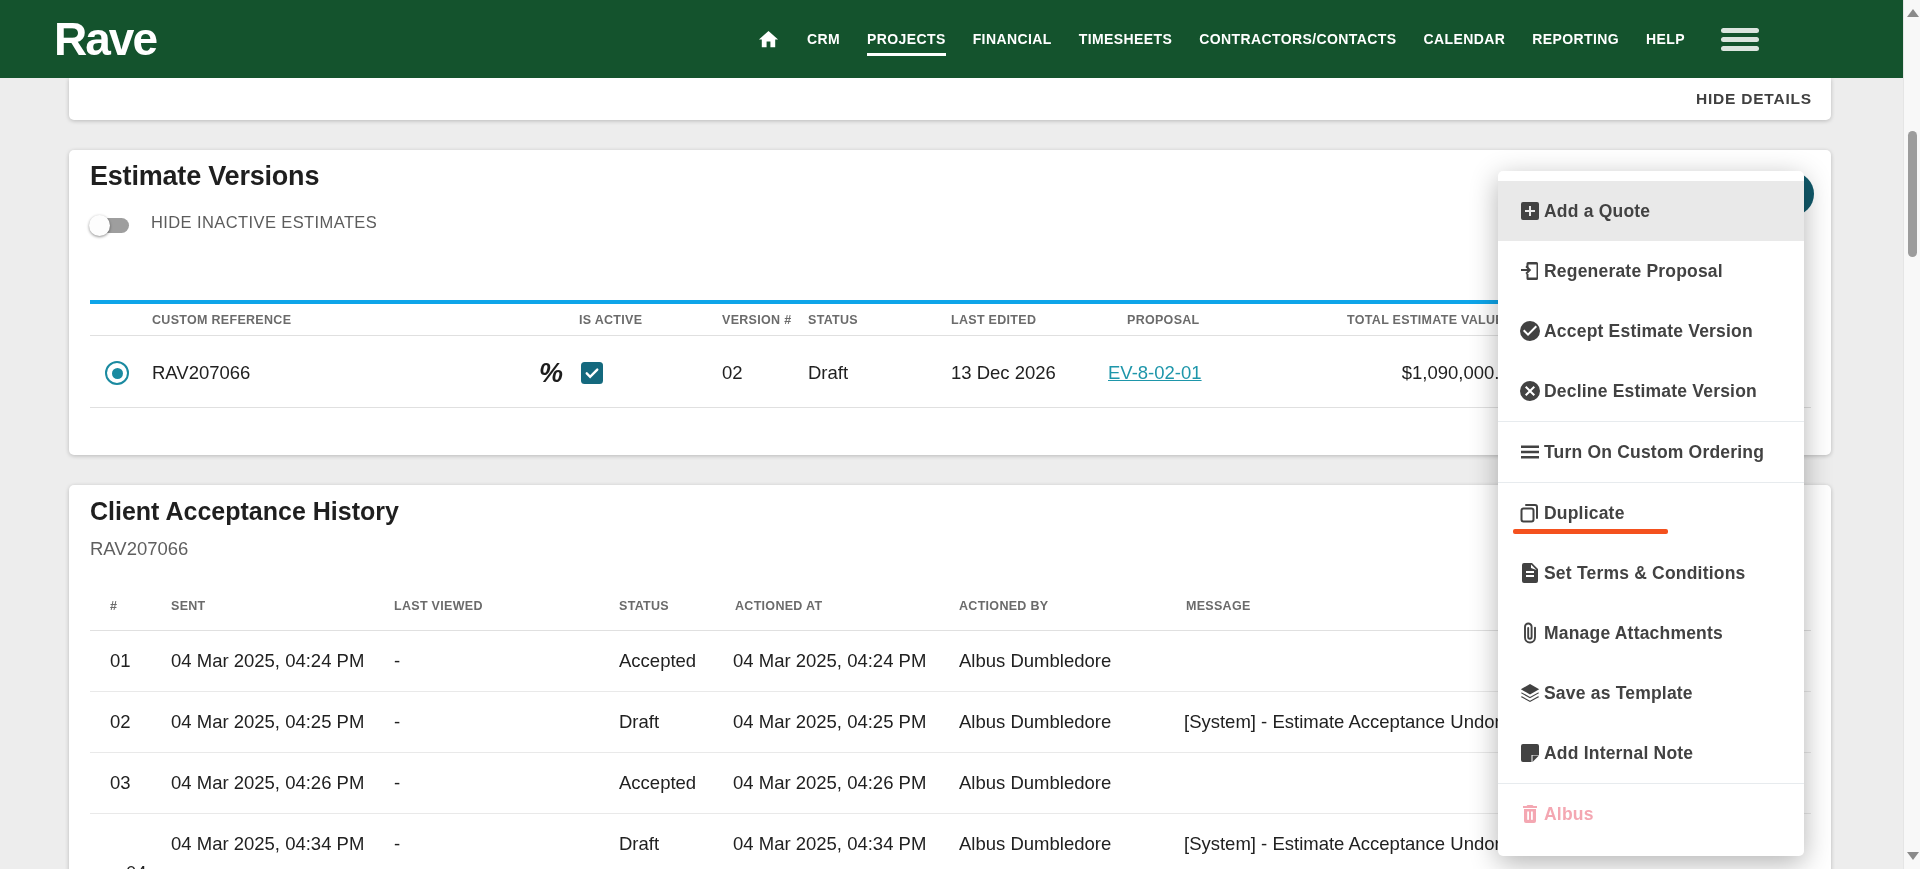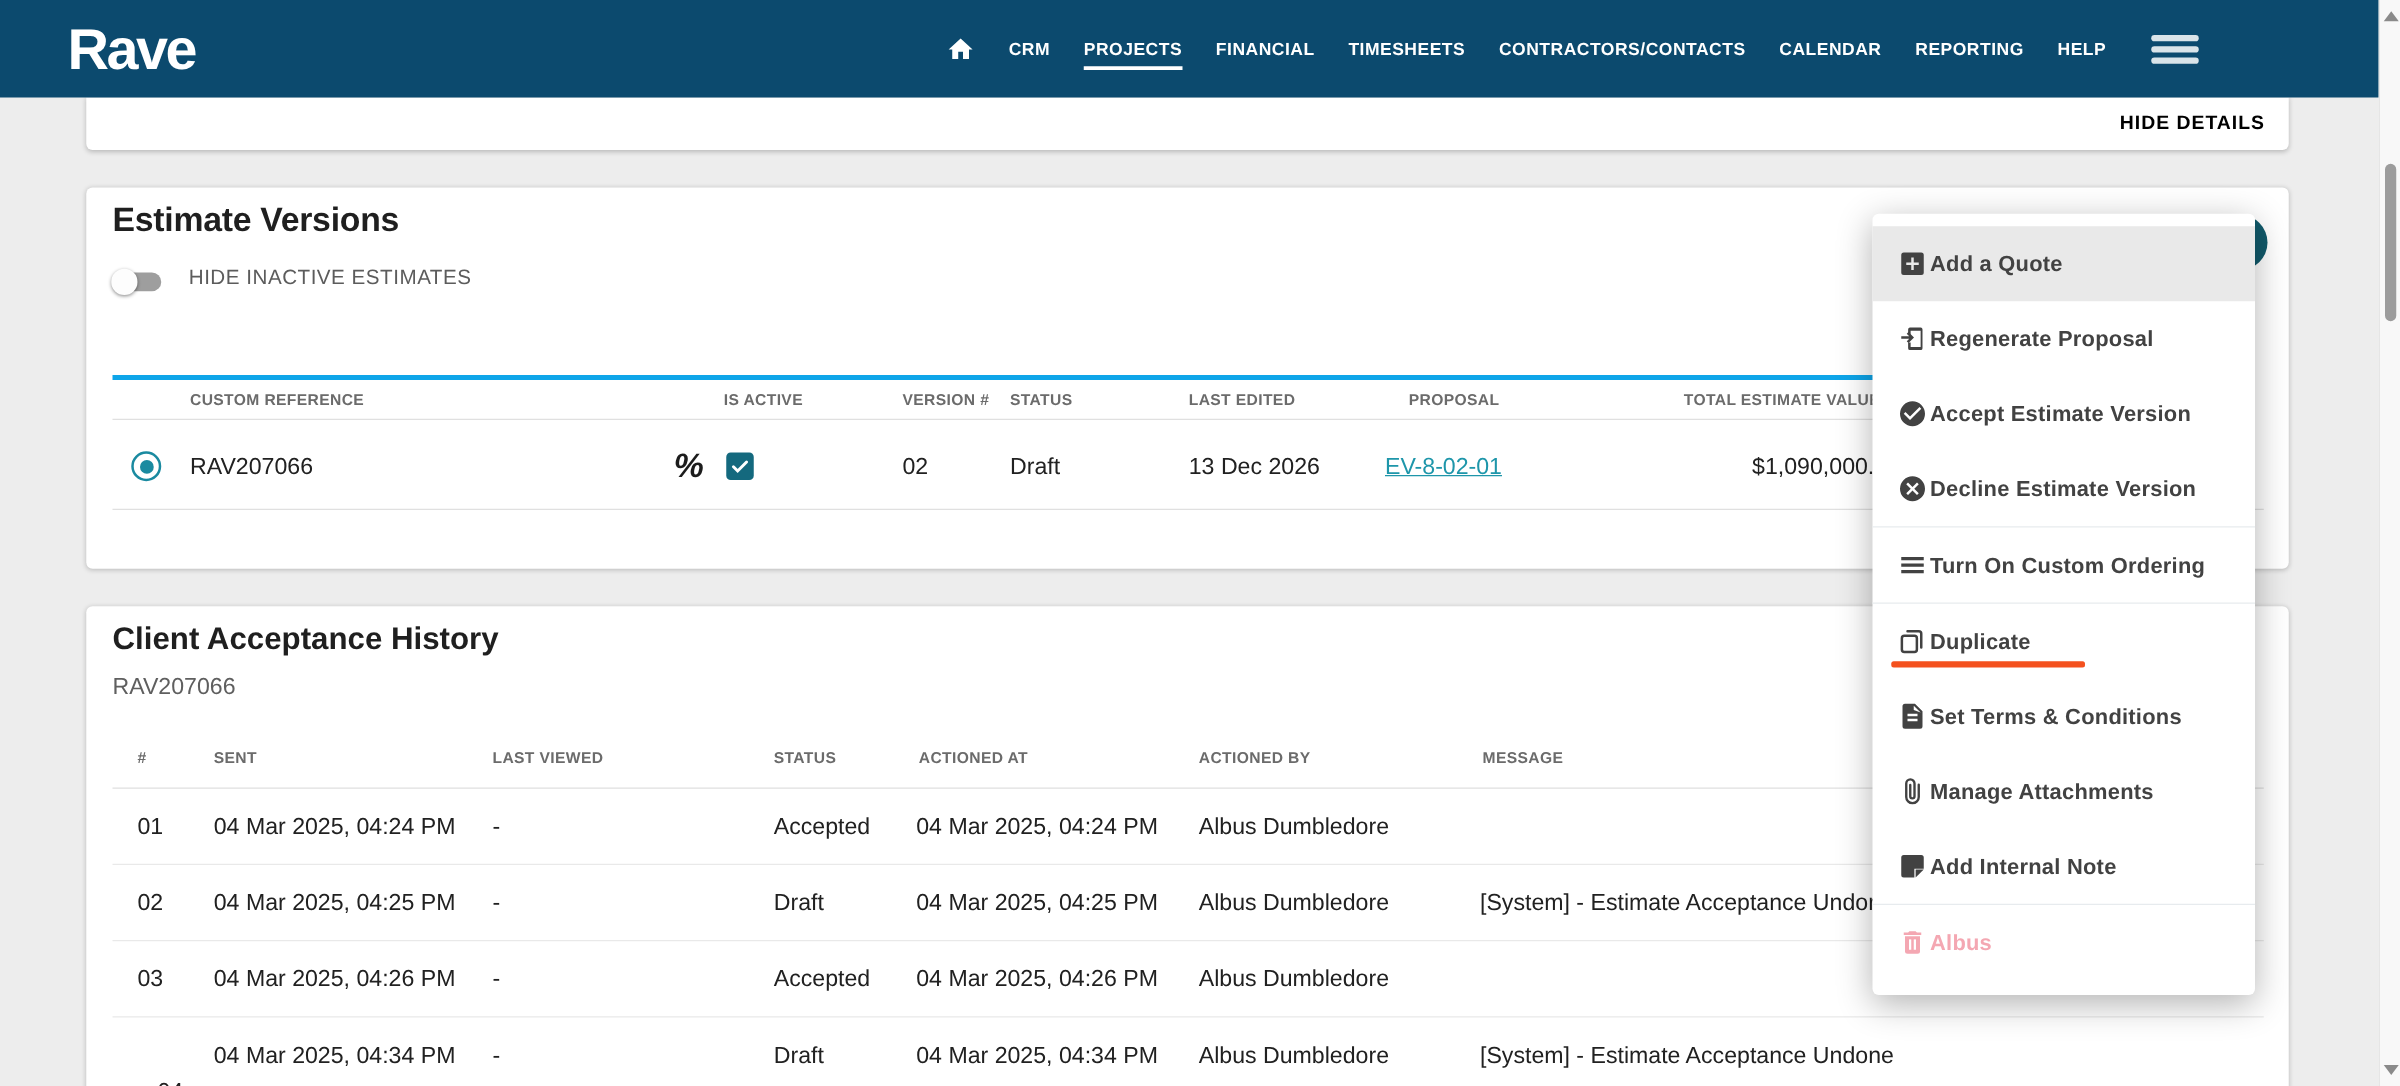--- a/index.html
+++ b/index.html
@@ -1,21 +1,21 @@
 <!DOCTYPE html>
 <html><head>
 <meta charset="utf-8">
 <style>
   * { margin:0; padding:0; box-sizing:border-box; }
   html,body { width:1920px; height:869px; overflow:hidden; }
   body { font-family:"Liberation Sans", sans-serif; background:#ededed; }
   .stage { position:relative; width:1920px; height:869px; overflow:hidden; background:#ededed; }
 
   
-  .appbar { position:absolute; left:0; top:0; width:1903px; height:78px; background:#0c4a6e; z-index:4; }
+  .appbar { position:absolute; left:0; top:0; width:1903px; height:78px; background:#14532d; z-index:4; }
   .logo { position:absolute; left:54px; top:50%; transform:translateY(-50%);
           color:#fff; font-size:46px; font-weight:bold; letter-spacing:-2px; }
   .nav { position:absolute; right:218px; top:0; height:78px; display:flex; align-items:center; gap:27px; }
   .nav-item { color:#fff; font-size:14px; font-weight:bold; letter-spacing:.4px; position:relative; cursor:pointer; white-space:nowrap; }
   .nav-item.active::after { content:""; position:absolute; left:0; right:0; bottom:-9px; height:3px; background:#fff; }
   .home-ic { width:23px; height:23px; display:block; }
   .burger { position:absolute; left:1721px; top:28px; width:38px; cursor:pointer; }
   .burger div { height:4.5px; background:rgba(255,255,255,.85); border-radius:3px; margin-bottom:4.5px; }
   .avatar { position:absolute; left:1785px; top:15px; width:53px; height:53px; border-radius:50%;
             background:#2a93a8; color:#fff; font-size:15px; font-weight:bold;
@@ -30,21 +30,21 @@
   .sb-thumb { position:absolute; left:4px; width:9px; top:131px; height:126px; background:#9c9c9c; border-radius:5px; }
   .sb-up, .sb-down { position:absolute; left:3px; width:0; height:0; border-left:6px solid transparent; border-right:6px solid transparent; }
   .sb-up { top:9px; border-bottom:8px solid #8a8a8a; }
   .sb-down { bottom:9px; border-top:8px solid #8a8a8a; }
 
   
   .card { position:absolute; left:69px; width:1762px; background:#fff; border-radius:5px;
           box-shadow:0 1px 4px rgba(0,0,0,.22); }
   .card-top { top:78px; height:42px; border-radius:0 0 5px 5px; }
   .hide-details { position:absolute; right:19px; top:50%; transform:translateY(-50%);
-                  color:#000000; font-size:15.5px; font-weight:bold; letter-spacing:.8px; cursor:pointer; }
+                  color:#404040; font-size:15.5px; font-weight:bold; letter-spacing:.8px; cursor:pointer; }
 
   .card-ev { top:150px; height:305px; }
   .ev-title { position:absolute; left:21px; top:11px; font-size:27px; font-weight:bold; color:#1f1f1f; letter-spacing:-.2px; }
   .toggle { position:absolute; left:23px; top:68px; width:37px; height:15px; background:#9e9e9e; border-radius:8px; cursor:pointer; }
   .toggle-knob { position:absolute; left:-3px; top:-3px; width:21px; height:21px; border-radius:50%; background:#fdfdfd;
                  box-shadow:0 1px 3px rgba(0,0,0,.45); }
   .toggle-label { position:absolute; left:82px; top:63px; font-size:16.5px; color:#5c5c5c; letter-spacing:.4px; }
 
   .thead-ev { position:absolute; left:21px; right:36px; top:150px; height:36px;
               border-top:4px solid #0ea5e9; border-bottom:1px solid #e0e0e0; }
@@ -255,20 +255,28 @@
       <span class="lbl">Set Terms &amp; Conditions</span>
     </div>
     <div class="mi">
       <svg viewBox="0 0 24 24" fill="none" stroke="#424242" stroke-width="1.9" stroke-linecap="round">
           <path d="M17 6.8v9.7a5 5 0 0 1-10 0V5.8a3.3 3.3 0 0 1 6.6 0v10.2a1.7 1.7 0 0 1-3.4 0V7"></path>
         </svg>
       <span class="lbl">Manage Attachments</span>
     </div>
     <div class="mi">
       <svg viewBox="0 0 24 24" fill="#424242">
+          <path d="M12 3L2.8 8.2 12 13.4l9.2-5.2z"></path>
+          <path d="M3.9 11.4l-1.1.7L12 17.3l9.2-5.2-1.1-.7L12 16z"></path>
+          <path d="M3.9 15.2l-1.1.7L12 21.1l9.2-5.2-1.1-.7L12 19.8z"></path>
+        </svg>
+      <span class="lbl">Save as Template</span>
+    </div>
+    <div class="mi">
+      <svg viewBox="0 0 24 24" fill="#424242">
           <path d="M19 3H5a2 2 0 0 0-2 2v14a2 2 0 0 0 2 2h8.5V14H21V5a2 2 0 0 0-2-2z"></path>
           <path d="M14.5 21l6.5-6.5h-6.5z"></path>
         </svg>
       <span class="lbl">Add Internal Note</span>
     </div>
     <div class="mdiv"></div>
     <div class="mi disabled">
       <svg viewBox="0 0 24 24">
           <path fill="#f4a7b2" d="M6 7v12a2 2 0 0 0 2 2h8a2 2 0 0 0 2-2V7z"></path>
           <rect x="9.2" y="9.5" width="1.8" height="8.3" fill="#fff"></rect>

